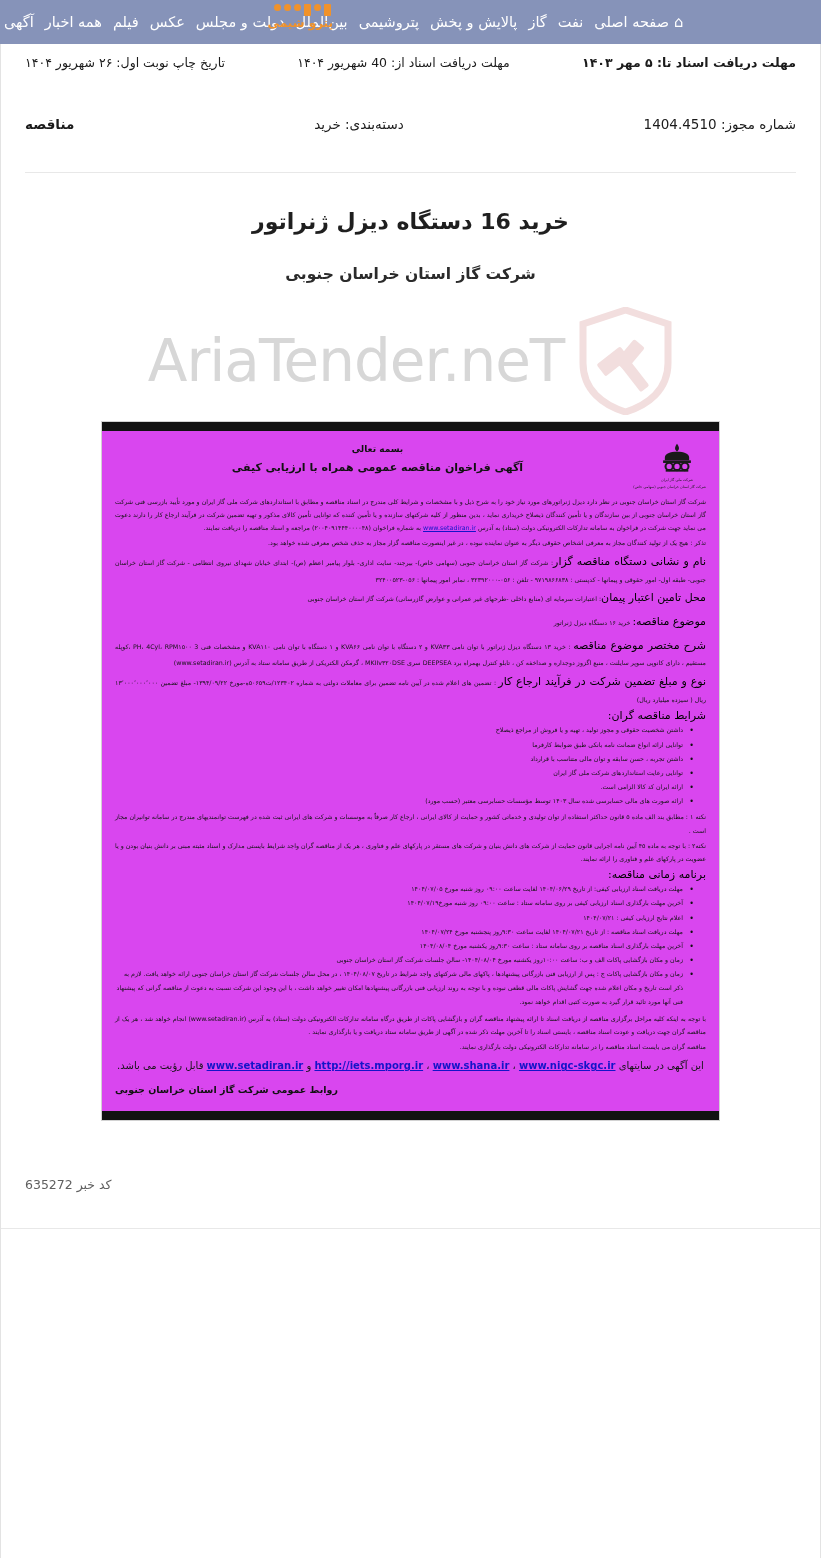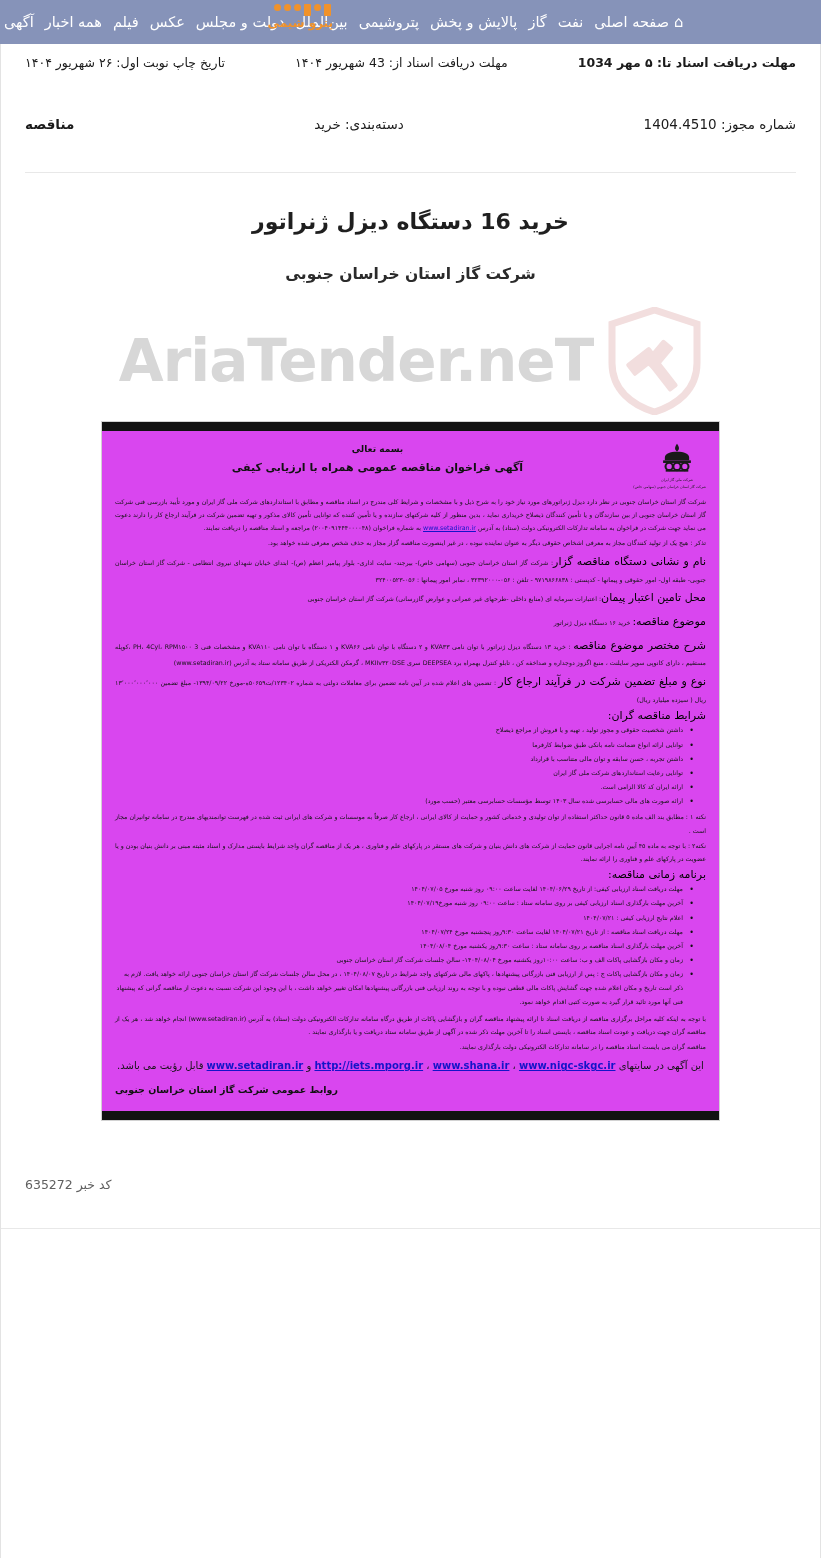--- a/index.html
+++ b/index.html
@@ -118,21 +118,21 @@
     align-items: center;
     justify-content: center;
     gap: 14px;
     direction: ltr;
     user-select: none;
   }
   .wm-shield { width: 95px; height: 108px; opacity: 1; }
   .wm-text {
     font-family: "DejaVu Sans", sans-serif;
     font-size: 58px;
-    font-weight: bold;
+    font-weight: normal;
     color: #d7d7d7;
     letter-spacing: -1px;
     line-height: 1;
   }
 
   
   .doc-wrap { padding: 4px 100px 0 100px; }
   .doc-sheet {
     border: 1px solid #d2d2d2;
     background: #d946ef;
@@ -255,22 +255,22 @@
         <i></i>
         <i></i>
     </div>
     <div class="nav-logo-text">پترو شیمی</div>
   </div>
 </div>
 
 <div class="page-frame">
 
   <div class="meta-row">
-    <div class="meta-cell left">مهلت دریافت اسناد تا: ۵ مهر 1034</div>
-    <div class="meta-cell mid">مهلت دریافت اسناد از: 43 شهریور ۱۴۰۴</div>
+    <div class="meta-cell left">مهلت دریافت اسناد تا: ۵ مهر ۱۴۰۳</div>
+    <div class="meta-cell mid">مهلت دریافت اسناد از: 40 شهریور ۱۴۰۴</div>
     <div class="meta-cell right">تاریخ چاپ نوبت اول: ۲۶ شهریور ۱۴۰۴</div>
   </div>
 
   <div class="meta-row2">
     <div>شماره مجوز: 1404.4510</div>
     <div>دسته‌بندی: خرید</div>
     <div class="cat-type">مناقصه</div>
   </div>
 
   <div class="hr-line"></div>

